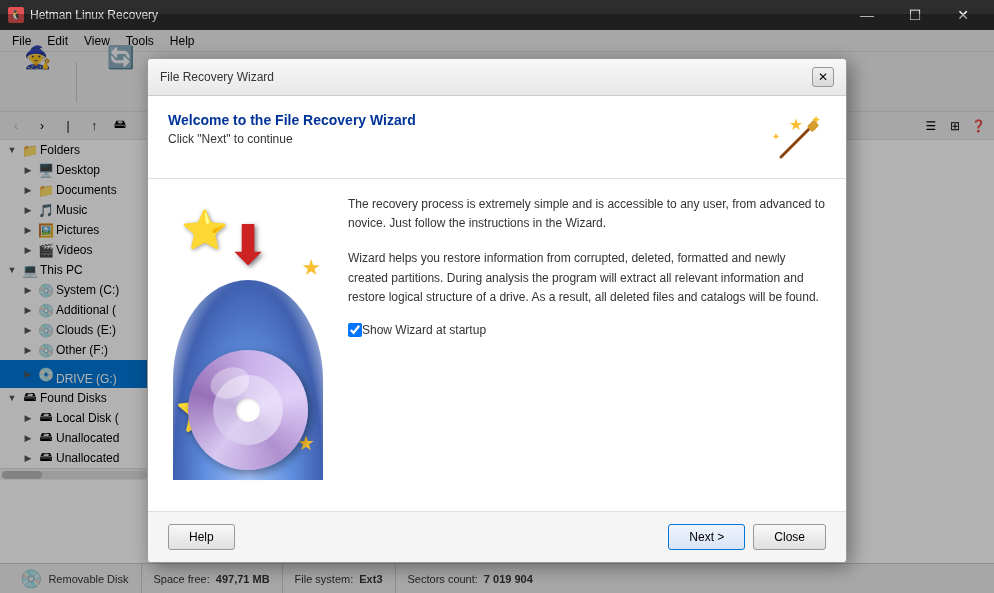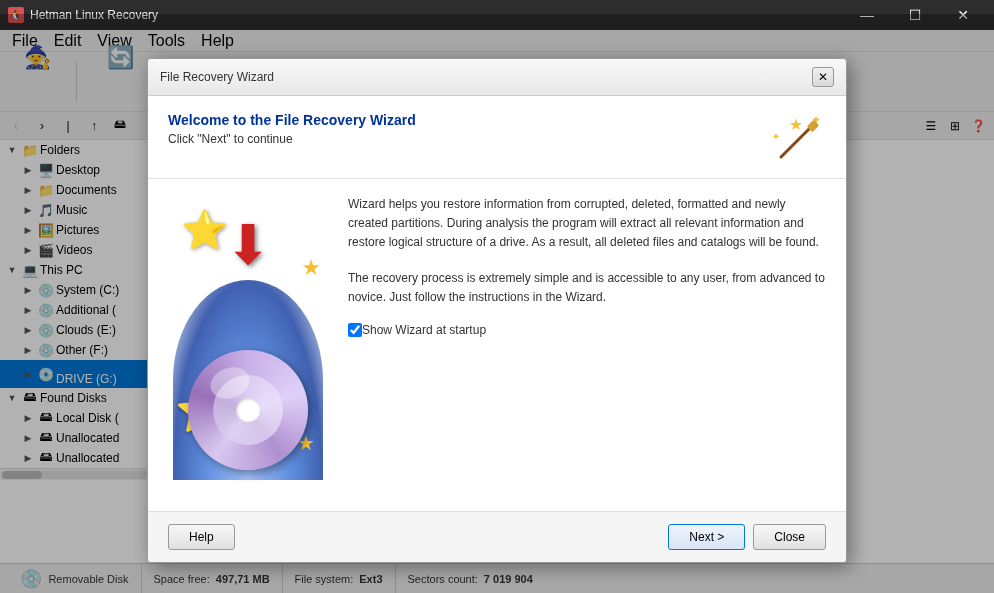--- a/index.html
+++ b/index.html
@@ -10,21 +10,21 @@
 
     
     .title-bar { background: #2d2d2d; height: 30px; display: flex; align-items: center; justify-content: space-between; padding: 0 8px; color: white; font-size: 12px; }
     .title-bar-left { display: flex; align-items: center; gap: 6px; }
     .title-bar-icon { width: 16px; height: 16px; background: #e05050; border-radius: 2px; display: flex; align-items: center; justify-content: center; font-size: 9px; color: white; }
     .title-bar-buttons { display: flex; gap: 2px; }
     .tb-btn { width: 46px; height: 30px; border: none; background: transparent; color: white; cursor: pointer; font-size: 14px; display: flex; align-items: center; justify-content: center; }
 
     
     .menu-bar { background: #f0f0f0; height: 22px; display: flex; align-items: center; padding: 0 4px; border-bottom: 1px solid #ddd; }
-    .menu-item { padding: 2px 8px; cursor: pointer; font-size: 16px; }
+    .menu-item { padding: 2px 8px; cursor: pointer; font-size: 12px; }
 
     
     .toolbar { background: #f0f0f0; height: 60px; display: flex; align-items: center; padding: 0 8px; gap: 4px; border-bottom: 1px solid #ddd; }
     .tool-btn { display: flex; flex-direction: column; align-items: center; gap: 4px; padding: 4px 12px; cursor: pointer; border: 1px solid transparent; border-radius: 3px; min-width: 60px; }
     .tool-icon { width: 32px; height: 32px; display: flex; align-items: center; justify-content: center; font-size: 22px; }
     .tool-label { font-size: 11px; color: #333; margin-top: 32px; }
     .toolbar-sep { width: 1px; height: 40px; background: #ccc; margin: 0 4px; }
 
     
     .nav-bar { background: #f0f0f0; height: 28px; display: flex; align-items: center; padding: 0 4px; gap: 2px; border-bottom: 1px solid #ddd; }
@@ -311,22 +311,22 @@
             <div style="position:absolute; top:50%; left:50%; transform:translate(-50%,-50%); width:70px; height:70px; border-radius:50%; background: conic-gradient(from 0deg, #e8e0f8, #f0ecfc, #d8d0f0, #ece4fc); opacity:0.6;"></div>
 
             <div style="position:absolute; top:50%; left:50%; transform:translate(-50%,-50%); width:24px; height:24px; border-radius:50%; background:white; box-shadow: inset 1px 1px 3px rgba(0,0,0,0.2);"></div>
 
             <div style="position:absolute; top:18px; left:22px; width:40px; height:30px; background:rgba(255,255,255,0.35); border-radius:50%; transform:rotate(-20deg);"></div>
           </div>
         </div>
       </div>
 
       <div class="wizard-text">
+        <p class="wizard-desc">The recovery process is extremely simple and is accessible to any user, from advanced to novice. Just follow the instructions in the Wizard.</p>
         <p class="wizard-desc">Wizard helps you restore information from corrupted, deleted, formatted and newly created partitions. During analysis the program will extract all relevant information and restore logical structure of a drive. As a result, all deleted files and catalogs will be found.</p>
-        <p class="wizard-desc">The recovery process is extremely simple and is accessible to any user, from advanced to novice. Just follow the instructions in the Wizard.</p>
 
         <div class="checkbox-row">
           <input type="checkbox" id="show-wizard" checked="" style="">
           <label class="checkbox-label" for="show-wizard">Show Wizard at startup</label>
         </div>
       </div>
     </div>
 
     <div class="wizard-footer">
       <div class="footer-left">

